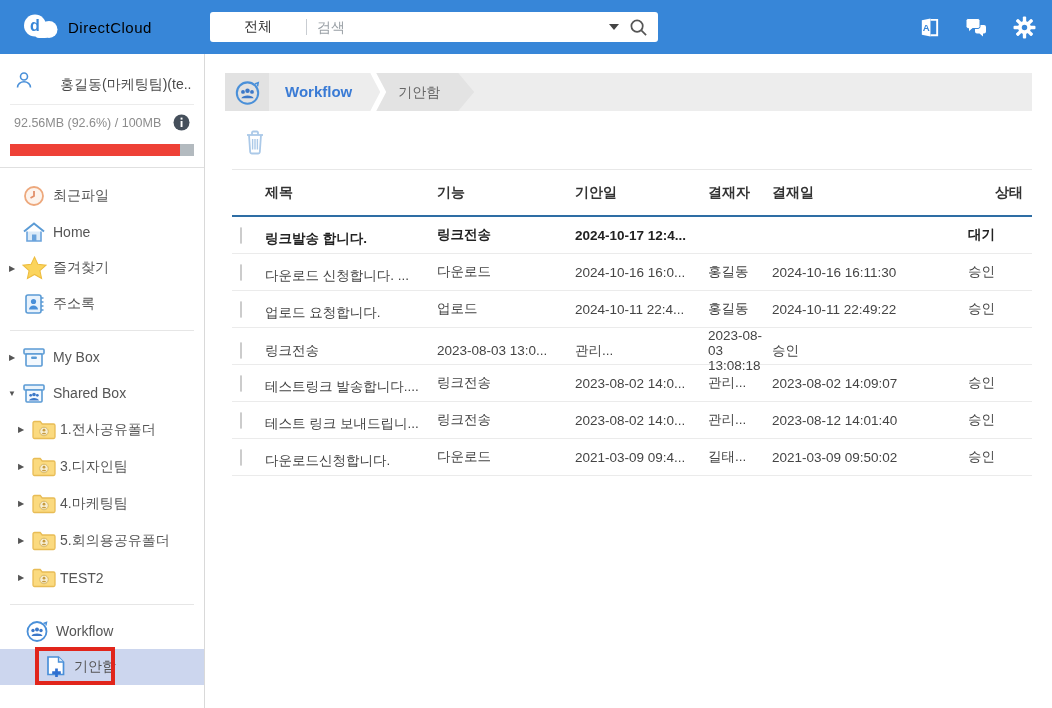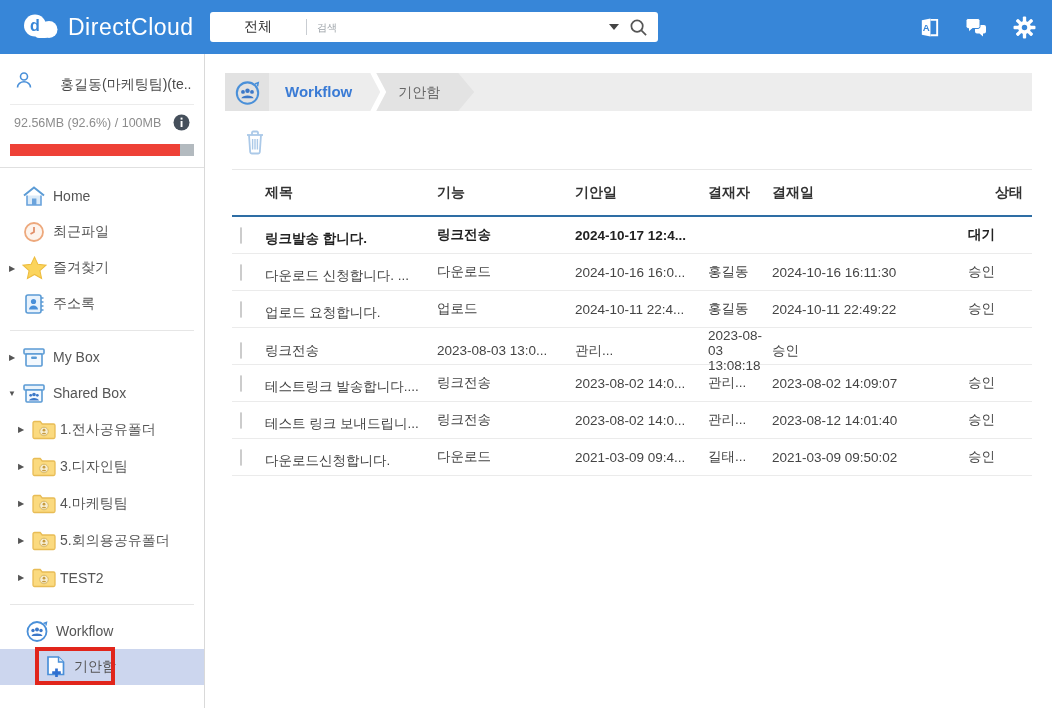--- a/index.html
+++ b/index.html
@@ -4,26 +4,26 @@
 <style>
   * { margin:0; padding:0; box-sizing:border-box; }
   html,body { width:1052px; height:708px; overflow:hidden; background:#fff;
     font-family:"Liberation Sans","DejaVu Sans",sans-serif; }
   body { position:relative; }
 
   
   .topbar { position:absolute; left:0; top:0; width:1052px; height:54px;
     background:#3786d8; display:flex; align-items:center; }
   .logo { display:flex; align-items:center; gap:8px; margin-left:22px; cursor:pointer; }
-  .logo-text { color:#ffffff; font-size:23px; letter-spacing:.5px; font-weight:400; }
+  .logo-text { color:#000000; font-size:15px; letter-spacing:.5px; font-weight:400; }
   .searchbox { position:absolute; left:210px; top:12px; width:448px; height:30px;
     background:#fff; border-radius:3px; display:flex; align-items:center; }
   .search-scope { width:96px; text-align:center; font-size:14px; color:#333; cursor:pointer; }
   .search-sep { width:1px; height:16px; background:#c9cdd2; }
-  .search-input { flex:1; border:none; outline:none; font-size:10px; color:#333;
+  .search-input { flex:1; border:none; outline:none; font-size:14px; color:#333;
     padding:0 10px; font-family:inherit; background:transparent; }
   .search-input::placeholder { color:#9aa0a6; }
   .search-caret { width:0; height:0; border-left:5px solid transparent; border-right:5px solid transparent;
     border-top:6px solid #444; margin:0 10px 0 4px; cursor:pointer; }
   .search-go { margin-right:10px; cursor:pointer; display:flex; align-items:center; }
   .top-icons { position:absolute; right:16px; top:0; height:54px; display:flex; align-items:center; gap:24px; }
   .top-icon { cursor:pointer; display:flex; align-items:center; }
 
   
   .sidebar { position:absolute; left:0; top:54px; width:205px; height:654px;
@@ -171,38 +171,38 @@
   </div>
   <div class="progress">
     <div class="progress-fill" style="width: 92.6%;"></div>
   </div>
   <div class="section-sep"></div>
 
   <div class="nav">
     <div class="nav-item">
       <span class="caret-slot"></span>
       <span class="icon-slot">
+        <svg width="22" height="22" viewBox="0 0 22 22">
+          <circle cx="11" cy="11" r="9" fill="#fdf4ed" stroke="#eda87c" stroke-width="1.8"></circle>
+          <path d="M11 6 V11 L7.5 13" stroke="#e2906a" stroke-width="1.8" fill="none"></path>
+        </svg>
+      </span>
+      <span class="nav-label">최근파일</span>
+    </div>
+
+    <div class="nav-item">
+      <span class="caret-slot"></span>
+      <span class="icon-slot">
         <svg width="24" height="22" viewBox="0 0 24 22">
           <path d="M5 10.5 V20 H19 V10.5" fill="#dcebf8" stroke="#6aa3dc" stroke-width="1.6"></path>
           <path d="M2 10.5 L12 2.5 L22 10.5" fill="none" stroke="#5b9bd5" stroke-width="2"></path>
           <rect x="10" y="13.5" width="4.4" height="6.5" fill="#6aa3dc"></rect>
         </svg>
       </span>
       <span class="nav-label">Home</span>
-    </div>
-
-    <div class="nav-item">
-      <span class="caret-slot"></span>
-      <span class="icon-slot">
-        <svg width="22" height="22" viewBox="0 0 22 22">
-          <circle cx="11" cy="11" r="9" fill="#fdf4ed" stroke="#eda87c" stroke-width="1.8"></circle>
-          <path d="M11 6 V11 L7.5 13" stroke="#e2906a" stroke-width="1.8" fill="none"></path>
-        </svg>
-      </span>
-      <span class="nav-label">최근파일</span>
     </div>
 
     <div class="nav-item">
       <span class="caret-slot">▶</span>
       <span class="icon-slot">
         <svg width="25" height="24" viewBox="0 0 24 23">
           <polygon points="12,1 15.3,8 23,8.8 17.2,14 18.8,21.6 12,17.7 5.2,21.6 6.8,14 1,8.8 8.7,8" fill="#fbd45c" stroke="#edbc3f" stroke-width="1"></polygon>
         </svg>
       </span>
       <span class="nav-label">즐겨찾기</span>

